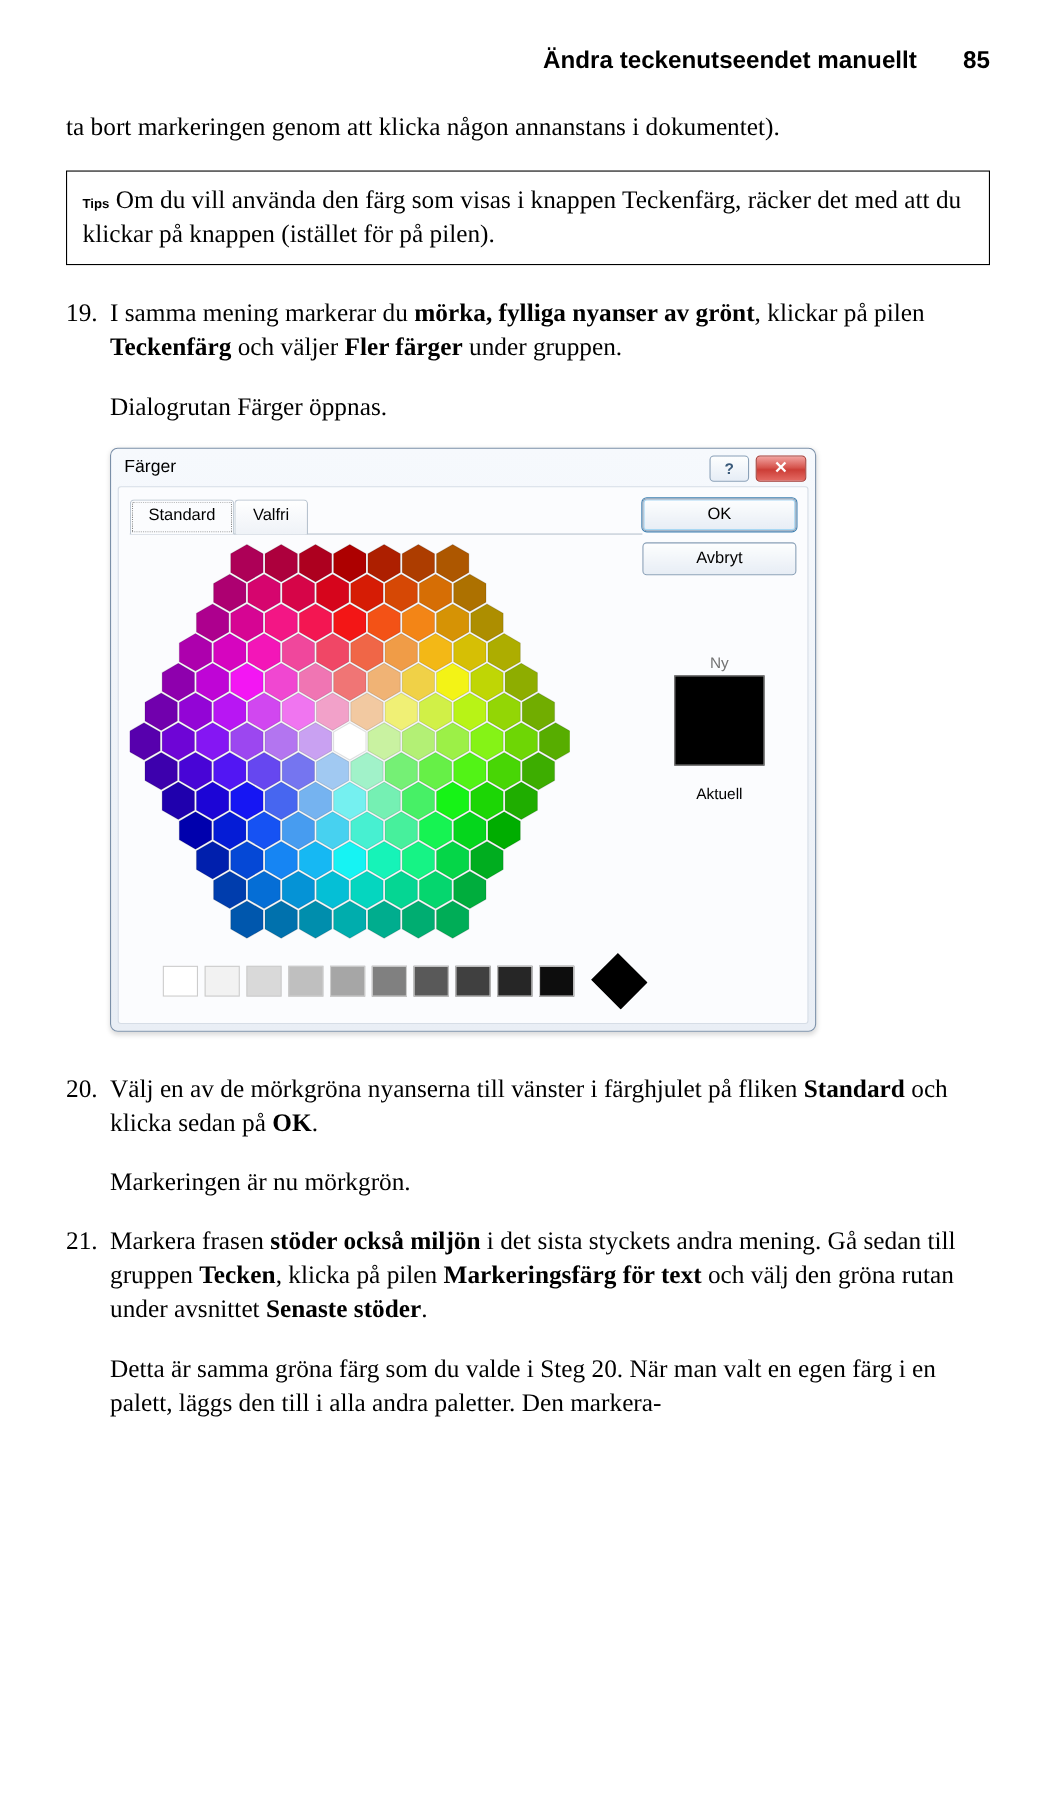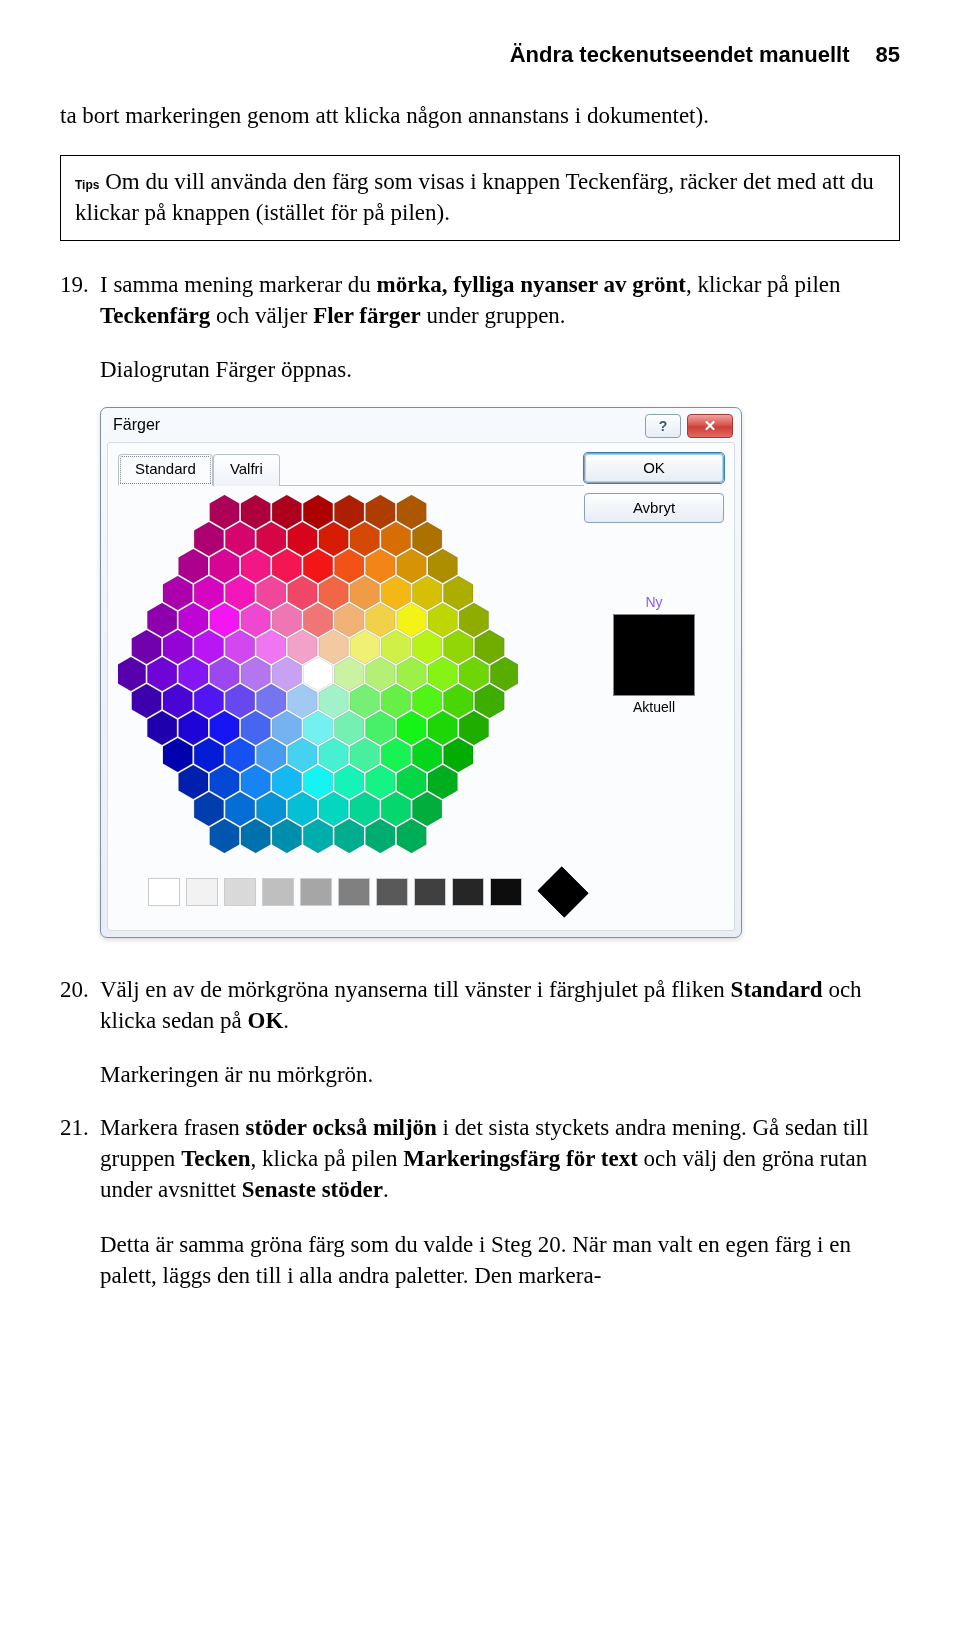--- a/index.html
+++ b/index.html
@@ -14,20 +14,21 @@
     background: #fff;
   }
   .header-line {
     display: flex;
     justify-content: flex-end;
     align-items: baseline;
     font-family: "Futura", "Century Gothic", Arial, sans-serif;
     font-weight: 700;
     font-size: 22px;
     margin-bottom: 30px;
+    gap: 16px;
   }
   .header-title { margin-right: 26px; }
   .header-page { }
   .para-pre {
     margin: 0 0 24px 0;
   }
   .tip-box {
     border: 1.5px solid #000;
     padding: 10px 14px 12px 14px;
     margin: 0 0 28px 0;
@@ -126,21 +127,21 @@
   }
   .winbutton.default {
     box-shadow: 0 0 0 1px #3c7fb1, inset 0 0 0 1px #a7d7f3;
   }
   .label-sm { font-size: 15px; margin: 2px 0 6px 6px; }
   .swatch-area {
     margin-top: 60px;
     text-align:center;
   }
   .swatch-label { font-size: 14px; color:#fff; text-shadow: 0 1px 2px rgba(0,0,0,0.6); margin-bottom:2px; }
-  .swatch-label.bottom { margin-top: 2px; }
+  .swatch-label.bottom { margin-top: 16px; }
   .swatch {
     width: 80px; height: 80px;
     background:#000;
     border:1px solid #888;
     margin: 0 auto;
   }
   .hex-stage {
     width: 400px; height: 360px;
     position: relative;
     margin: 6px 0 14px 0;
@@ -348,21 +349,21 @@
               <div class="bw-cell" style="background: rgb(13, 13, 13);"></div>
               <div class="bw-sel-outer">
                 <div class="bw-sel"></div>
               </div>
             </div>
         </div>
         <div class="dlg-right">
           <div class="winbutton default">OK</div>
           <div class="winbutton">Avbryt</div>
           <div class="swatch-area">
-            <div class="swatch-label" style="color:#8b5cf6;text-shadow:none;">Ny</div>
+            <div class="swatch-label" style="color:#737373;text-shadow:none;">Ny</div>
             <div class="swatch"></div>
             <div class="swatch-label bottom" style="color:#000;text-shadow:none;">Aktuell</div>
           </div>
         </div>
       </div>
     </div>
   </div>
 </div>
 
 <div class="num-item">

